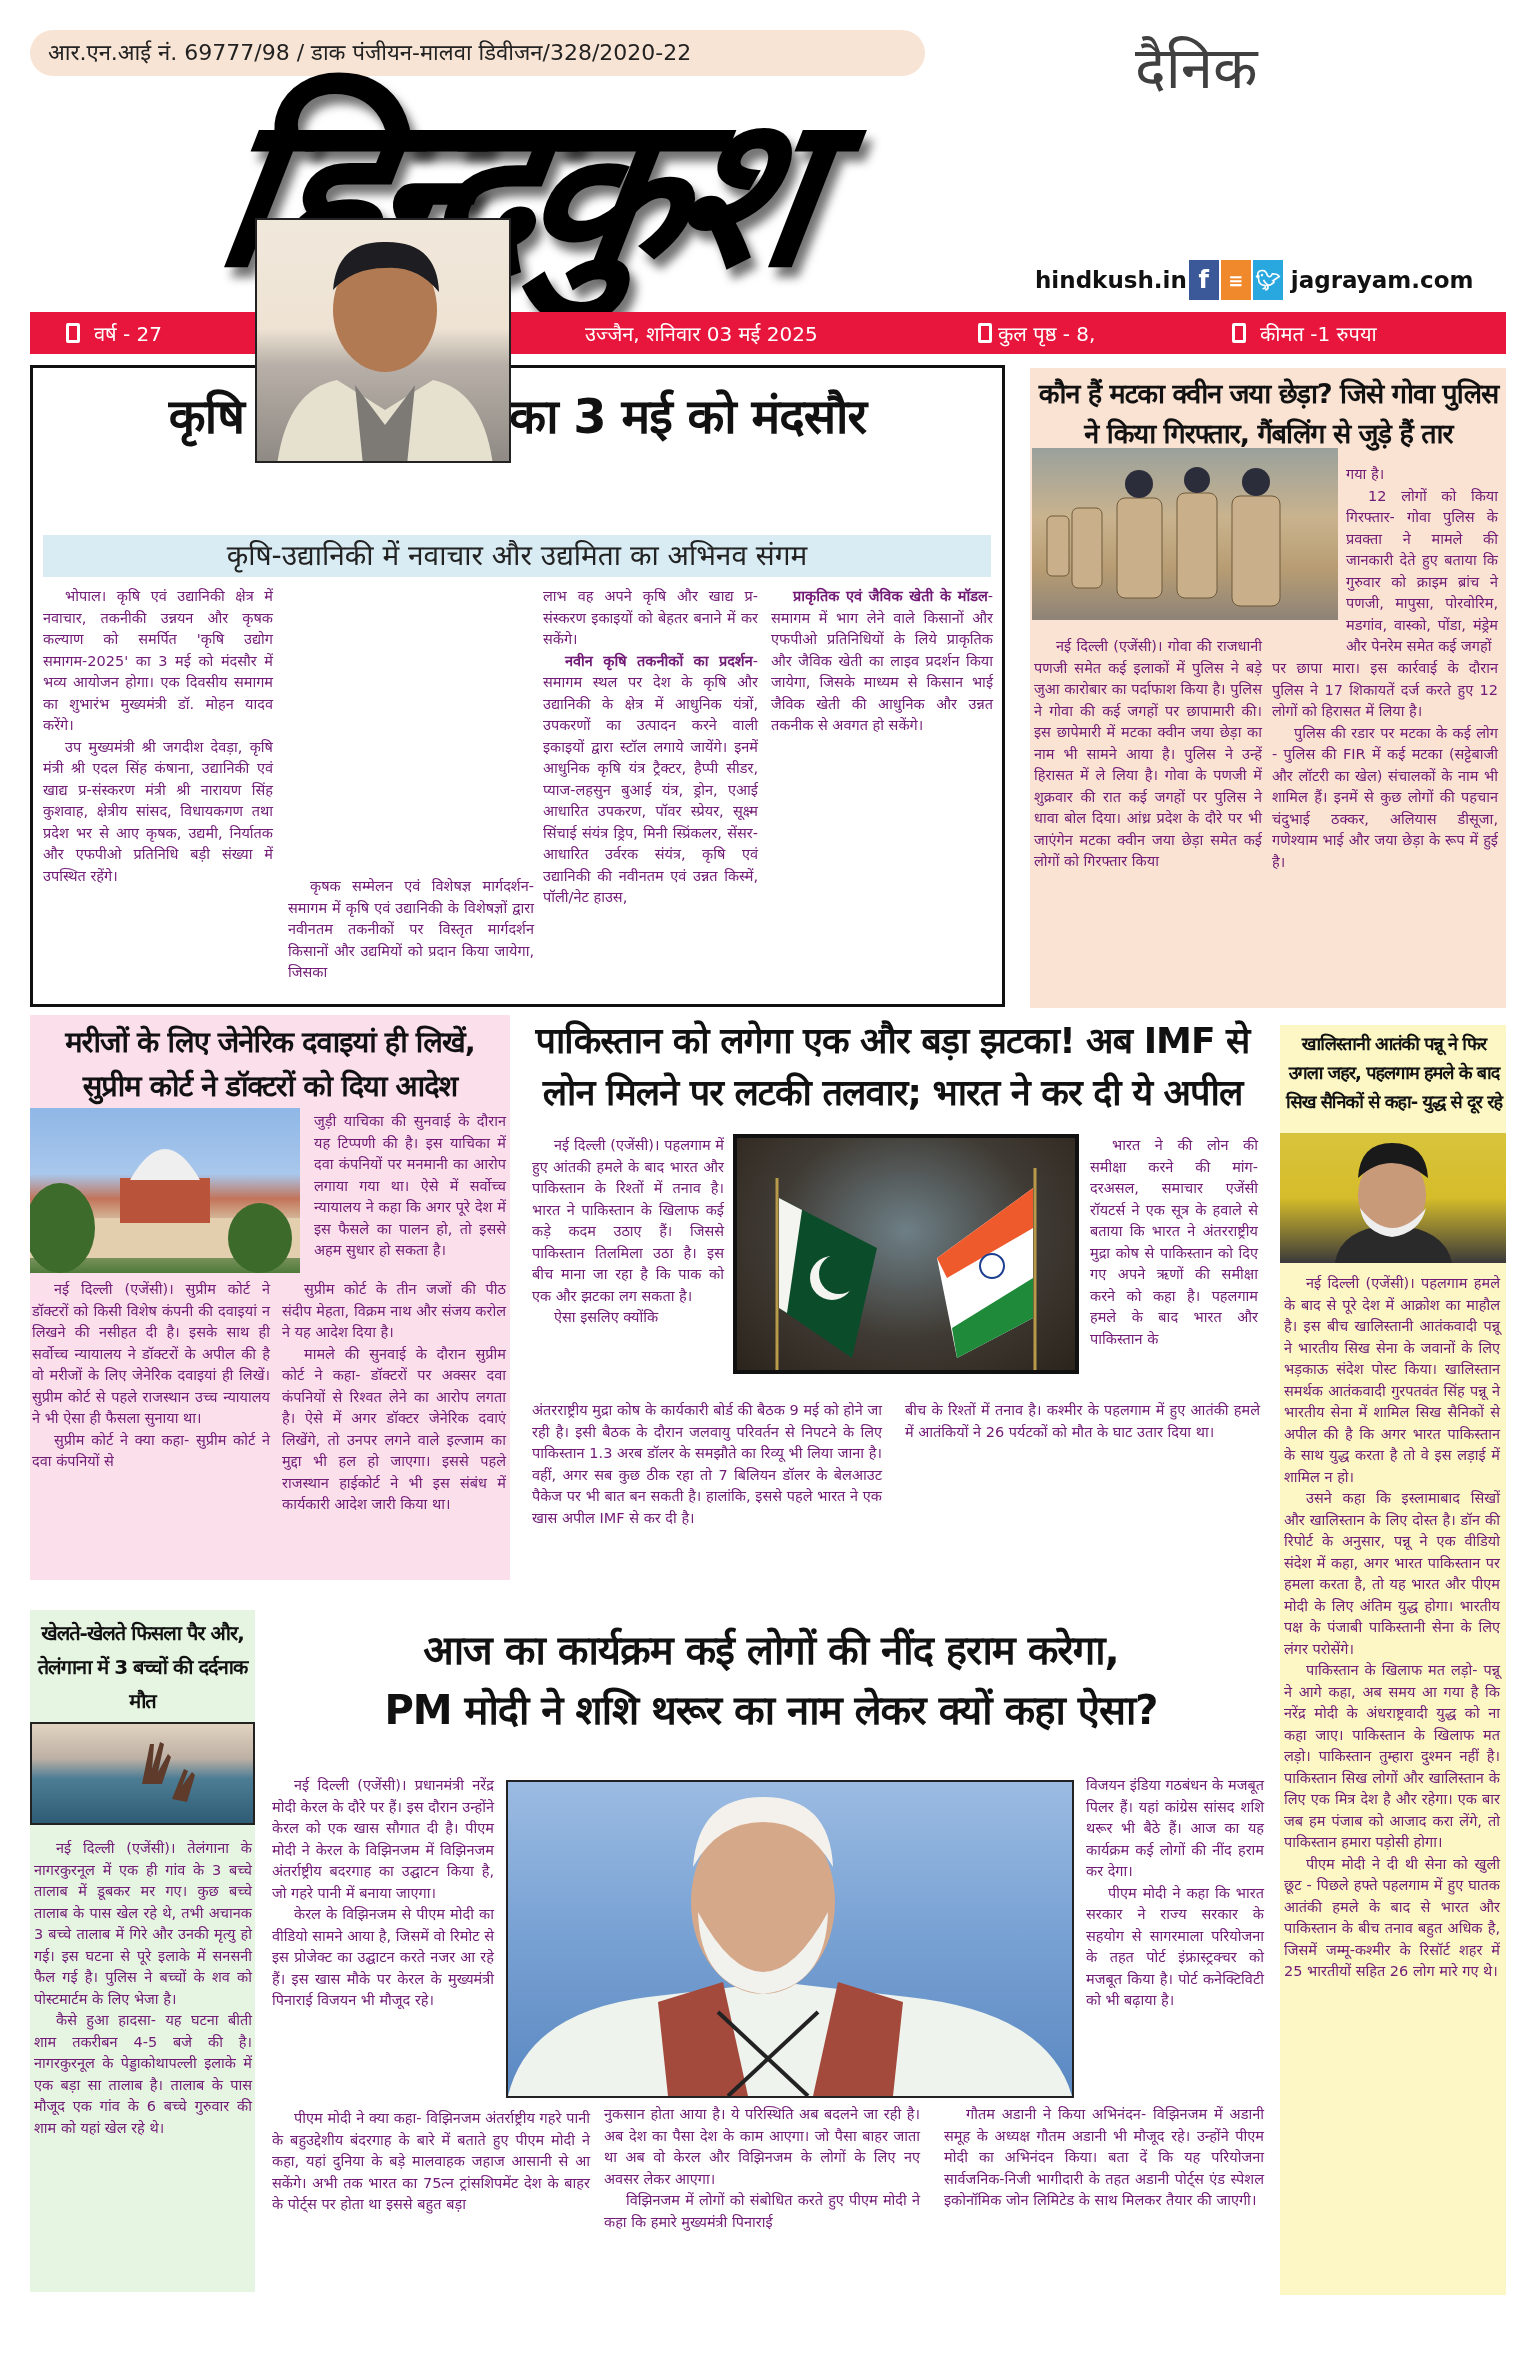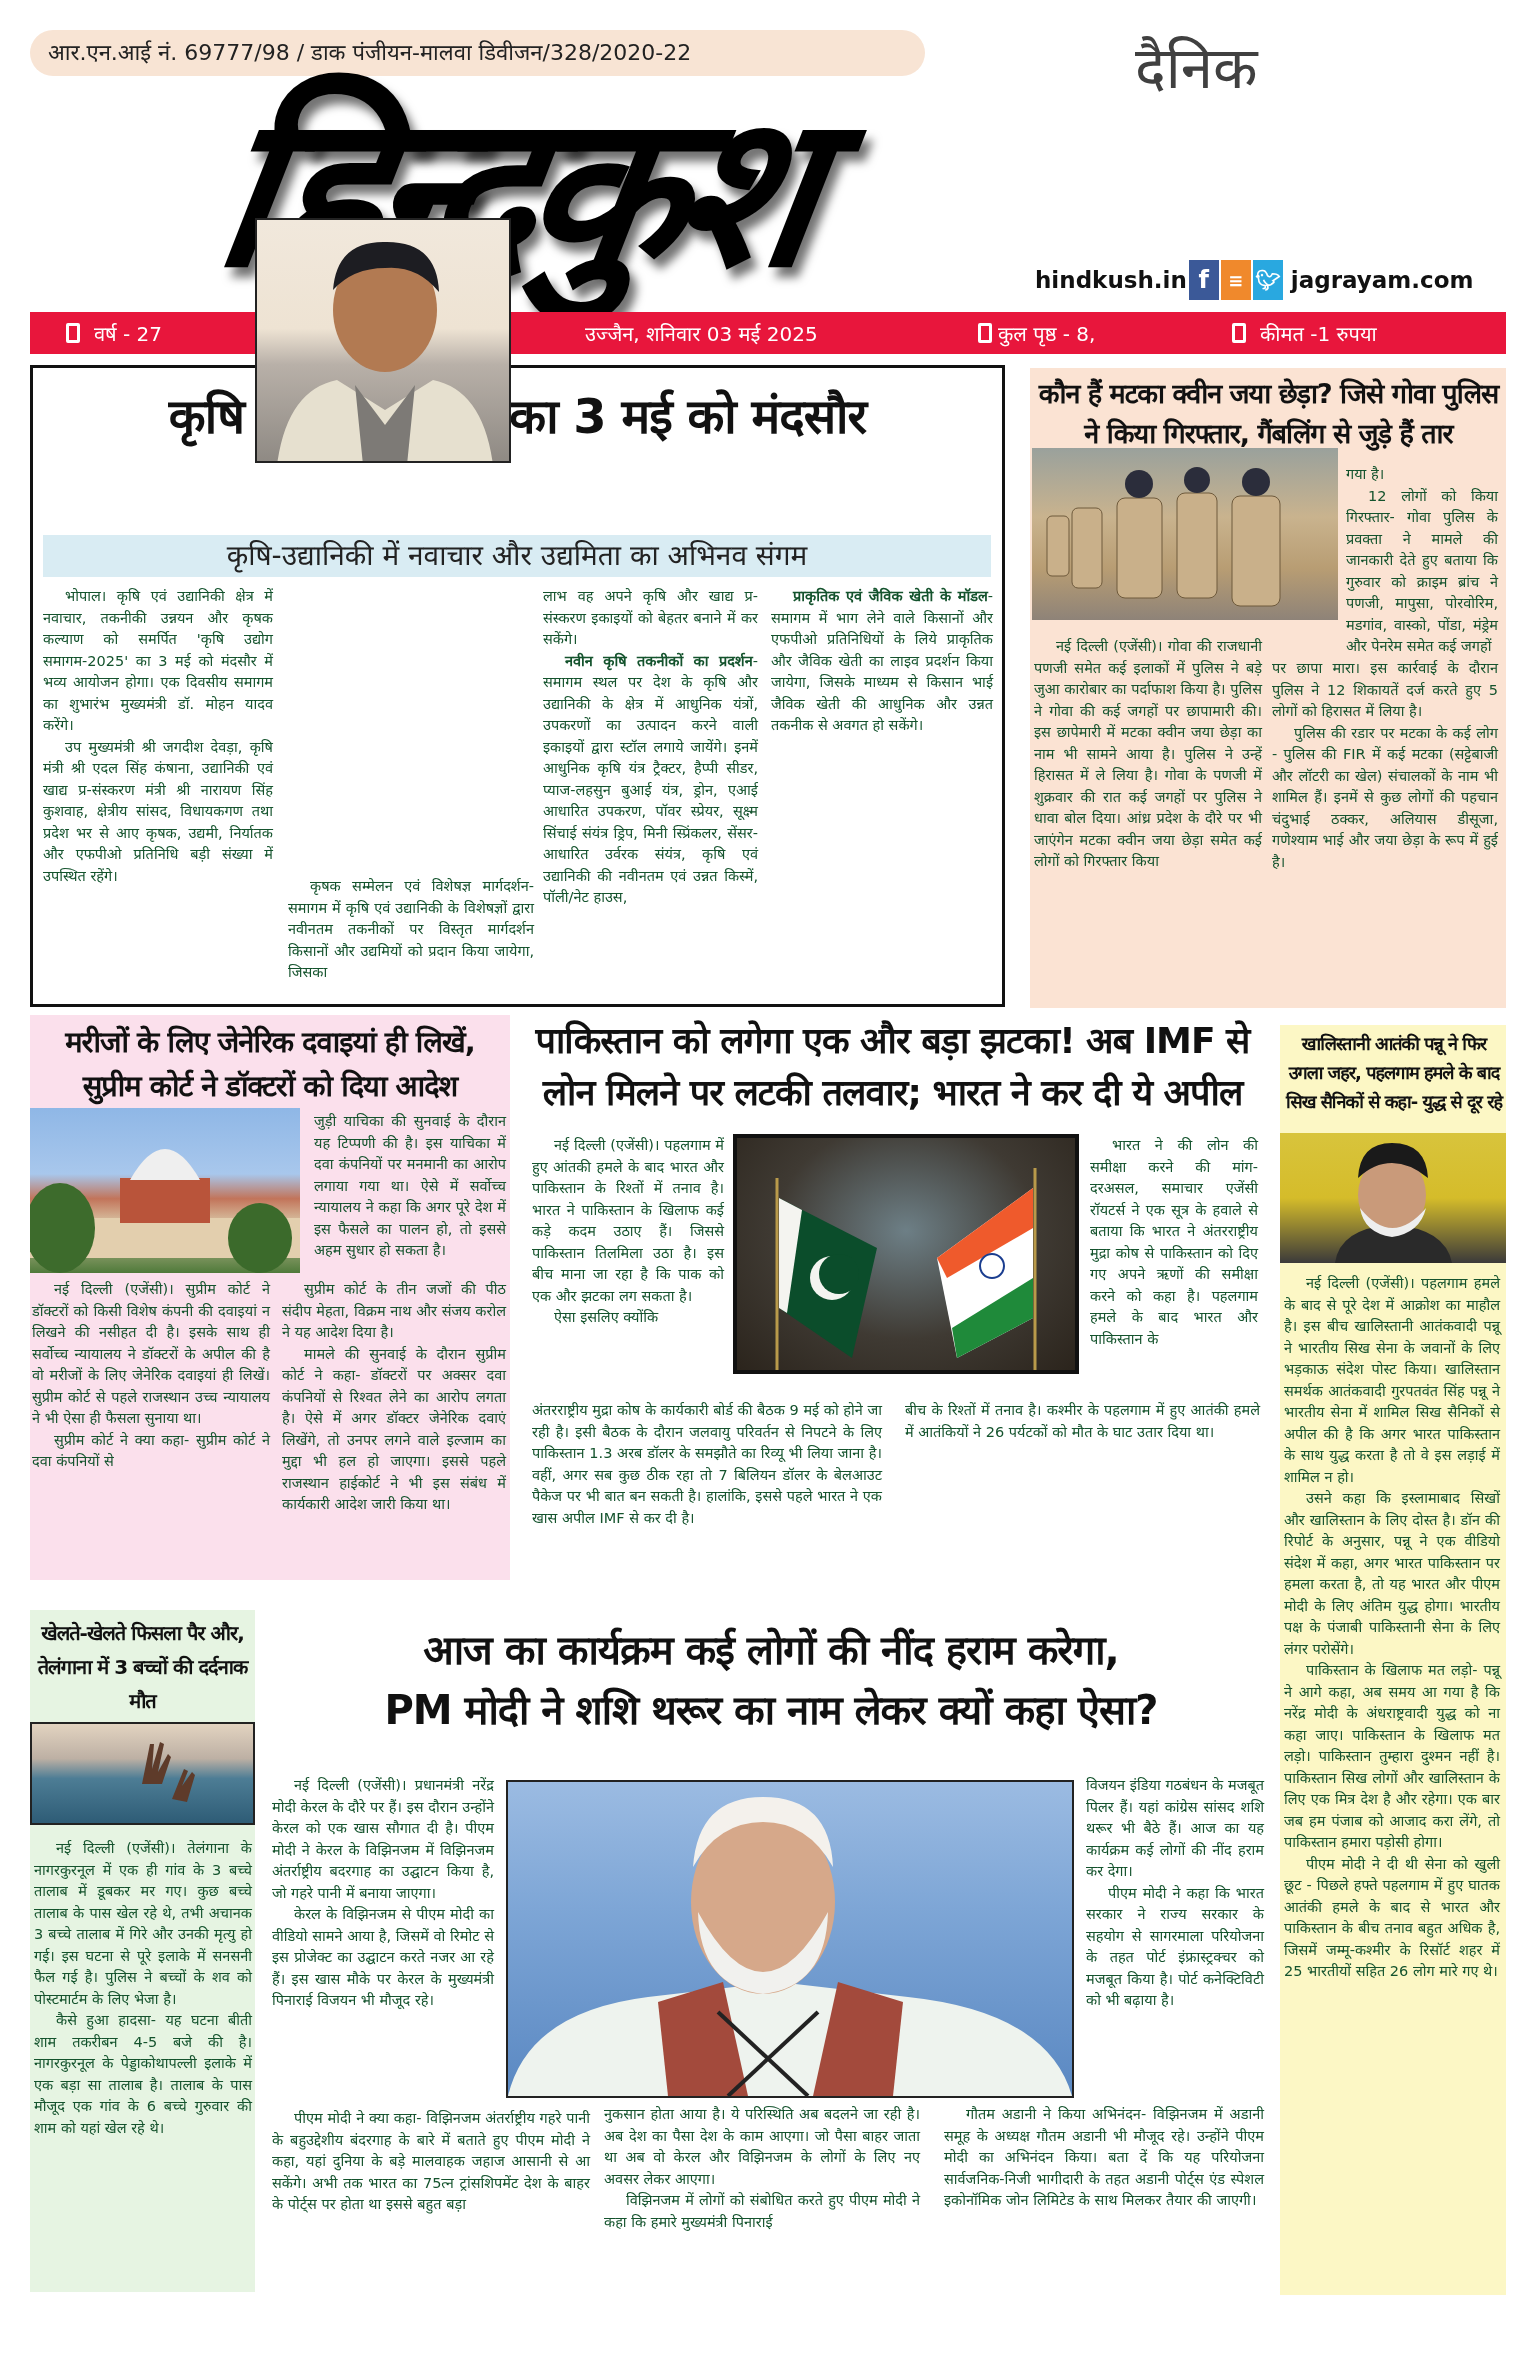--- a/index.html
+++ b/index.html
@@ -1,19 +1,19 @@
 <!DOCTYPE html>
 <html><head>
 <meta charset="utf-8">
 <style>
   * { box-sizing: border-box; margin: 0; padding: 0; }
   body { width: 1536px; height: 2363px; background: #ffffff; font-family: "DejaVu Sans", sans-serif; color: #111; position: relative; overflow: hidden; }
   .abs { position: absolute; }
   p { text-align: justify; text-indent: 22px; }
-  .body-text { font-size: 14.5px; line-height: 21.5px; color: #14532d; }
+  .body-text { font-size: 14.5px; line-height: 21.5px; color: #701a75; }
   .hd { font-family: "DejaVu Sans", sans-serif; font-weight: bold; color: #111; text-align: center; letter-spacing: -1px; }
 
   
   #reg-pill { left: 30px; top: 30px; width: 895px; height: 46px; background: #f8e4d4; border-radius: 23px; font-size: 22px; line-height: 46px; padding-left: 18px; color: #222; }
   #dainik { left: 1135px; top: 30px; width: 220px; font-size: 58px; line-height: 76px; font-family: "DejaVu Serif", serif; color: #404040; }
   #logo { left: 220px; top: 92px; width: 1180px; height: 200px; font-size: 210px; line-height: 200px; font-weight: bold; font-style: italic; font-family: "DejaVu Sans", sans-serif; color: #000; text-shadow: 8px 10px 10px rgba(0,0,0,0.55); letter-spacing: -12px; transform: skewX(-8deg); }
   #site-links { left: 1035px; top: 258px; width: 480px; height: 44px; display: flex; align-items: center; gap: 2px; font-size: 23px; color: #111; font-weight: bold; }
   .soc { width: 30px; height: 40px; display: inline-flex; align-items: center; justify-content: center; color: #fff; font-weight: bold; font-size: 24px; }
   .soc.fb { background: #3b5998; }
   .soc.rss { background: #f0892c; font-size: 18px; }
@@ -124,21 +124,21 @@
 <div id="s2" class="abs">
   <div class="h hd">कौन हैं मटका क्वीन जया छेड़ा? जिसे गोवा पुलिस ने किया गिरफ्तार, गैंबलिंग से जुड़े हैं तार</div>
   <div class="abs body-text" style="left:316px;top:96px;width:152px">
     <p style="text-indent:0">गया है।</p>
     <p>12 लोगों को किया गिरफ्तार- गोवा पुलिस के प्रवक्ता ने मामले की जानकारी देते हुए बताया कि गुरुवार को क्राइम ब्रांच ने पणजी, मापुसा, पोरवोरिम, मडगांव, वास्को, पोंडा, मंड्रेम और पेनरेम समेत कई जगहों</p>
   </div>
   <div class="abs body-text" style="left:4px;top:268px;width:228px">
     <p>नई दिल्ली (एजेंसी)। गोवा की राजधानी पणजी समेत कई इलाकों में पुलिस ने बड़े जुआ कारोबार का पर्दाफाश किया है। पुलिस ने गोवा की कई जगहों पर छापामारी की। इस छापेमारी में मटका क्वीन जया छेड़ा का नाम भी सामने आया है। पुलिस ने उन्हें हिरासत में ले लिया है। गोवा के पणजी में शुक्रवार की रात कई जगहों पर पुलिस ने धावा बोल दिया। आंध्र प्रदेश के दौरे पर भी जाएंगेन मटका क्वीन जया छेड़ा समेत कई लोगों को गिरफ्तार किया</p>
   </div>
   <div class="abs body-text" style="left:242px;top:290px;width:226px">
-    <p style="text-indent:0">पर छापा मारा। इस कार्रवाई के दौरान पुलिस ने 12 शिकायतें दर्ज करते हुए 5 लोगों को हिरासत में लिया है।</p>
+    <p style="text-indent:0">पर छापा मारा। इस कार्रवाई के दौरान पुलिस ने 17 शिकायतें दर्ज करते हुए 12 लोगों को हिरासत में लिया है।</p>
     <p>पुलिस की रडार पर मटका के कई लोग - पुलिस की FIR में कई मटका (सट्टेबाजी और लॉटरी का खेल) संचालकों के नाम भी शामिल हैं। इनमें से कुछ लोगों की पहचान चंदुभाई ठक्कर, अलियास डीसूजा, गणेश्याम भाई और जया छेड़ा के रूप में हुई है।</p>
   </div>
 </div>
 <div id="s2-photo" class="abs">
   <svg width="306" height="172">
     <g fill="#c9b08a" stroke="#6e5a3c" stroke-width="1">
       <rect x="85" y="50" width="45" height="100" rx="8"></rect>
         <rect x="145" y="45" width="40" height="105" rx="8"></rect>
         <rect x="200" y="48" width="48" height="110" rx="8"></rect>
       <rect x="40" y="60" width="30" height="80" rx="6"></rect>

